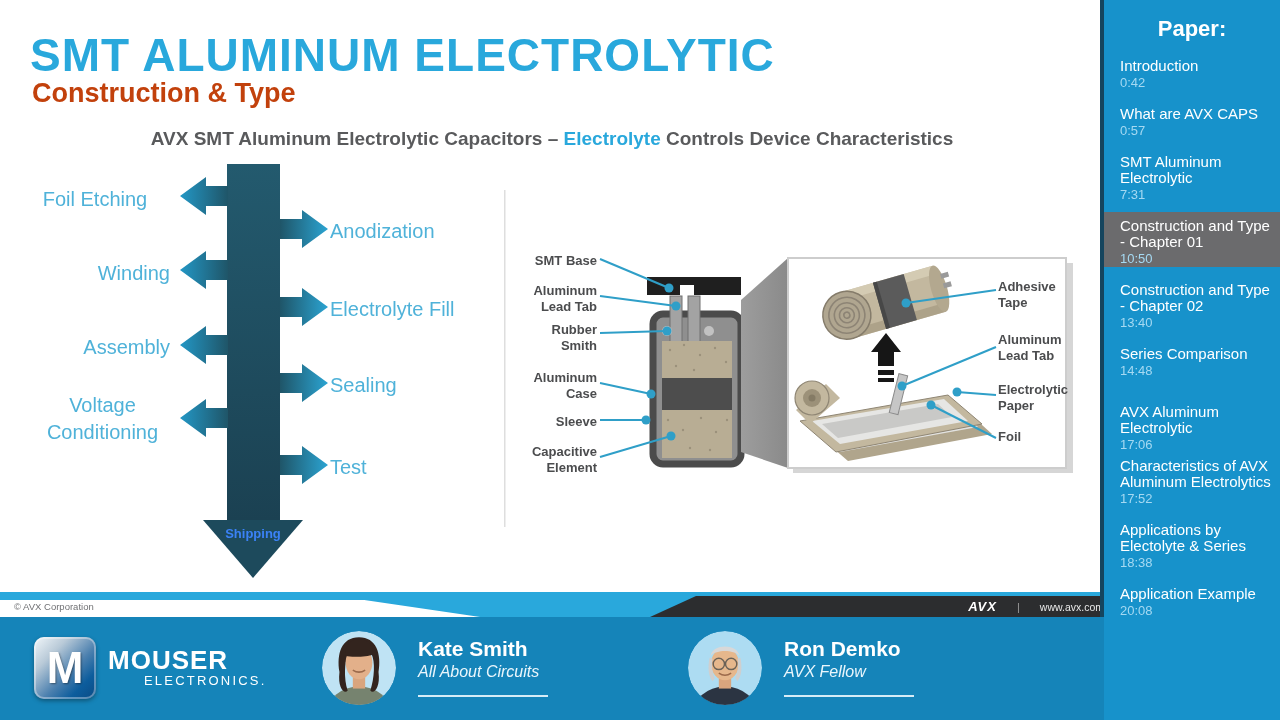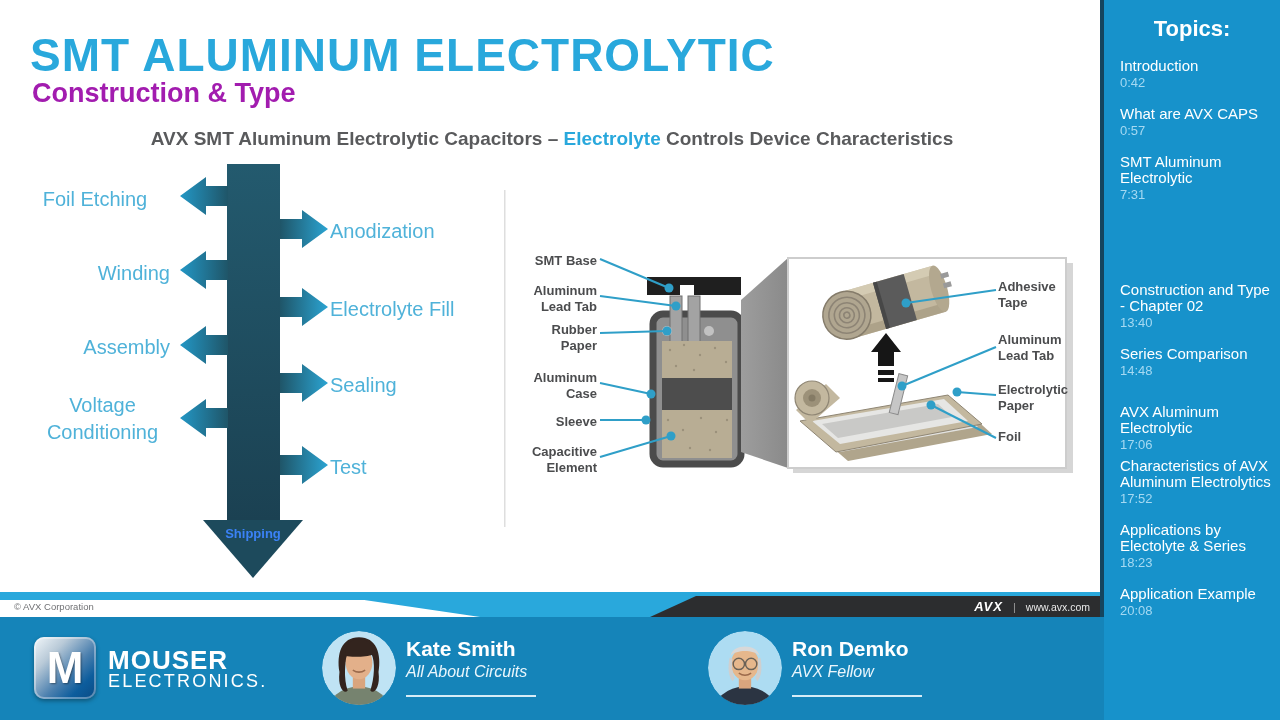--- a/index.html
+++ b/index.html
@@ -4,42 +4,42 @@
 <style>
   * { margin:0; padding:0; box-sizing:border-box; }
   html,body { width:1280px; height:720px; overflow:hidden; }
   body { font-family:"Liberation Sans", sans-serif; background:#fff; }
   .stage { position:relative; width:1280px; height:720px; background:#fff; }
 
   
   .slide { position:absolute; left:0; top:0; width:1104px; height:617px; background:#fff; overflow:hidden; }
   .slide-title { position:absolute; left:30px; top:28px; font-size:46px; font-weight:bold; letter-spacing:1px;
                  color:var(--accent,#29a8dc); }
-  .slide-subtitle { position:absolute; left:32px; top:78px; font-size:27px; font-weight:bold; color:#a21caf; }
+  .slide-subtitle { position:absolute; left:32px; top:78px; font-size:27px; font-weight:bold; color:#c2410c; }
   .headline { position:absolute; left:0; top:128px; width:1104px; text-align:center; font-size:19px; font-weight:bold; color:#595a5c; }
   .headline .hl { color:var(--accent,#29a8dc); }
 
   .art { position:absolute; left:0; top:0; width:1104px; height:617px; pointer-events:none; }
 
   .flow-label { position:absolute; font-size:20px; color:var(--label-blue,#4fb2d9); white-space:pre-line; line-height:27px; }
   .flow-label.right-al { text-align:right; }
   .flow-label.center-al { text-align:center; }
   .shipping-label { position:absolute; left:203px; top:526px; width:100px; text-align:center;
                     font-size:13px; font-weight:bold; color:#3b82f6; }
 
   .diag-label { position:absolute; font-size:13px; font-weight:bold; color:#4b4c4e; line-height:16px; white-space:pre-line; }
   .diag-label.right-al { text-align:right; }
 
   
   .swoosh { position:absolute; left:0; top:592px; width:1104px; height:25px; background:var(--accent,#29a8dc);
             clip-path:polygon(0% 0%,100% 0%,100% 20%,62.5% 32%,59% 100%,43.5% 100%,33% 32%,0% 32%); }
   .copyright { position:absolute; left:14px; top:601px; font-size:9.5px; color:#707174; }
   .brand-bar { position:absolute; left:650px; top:596px; width:454px; height:21px; background:#2c2d2f;
                clip-path:polygon(46px 0%,100% 0%,100% 100%,0% 100%);
-               display:flex; align-items:center; justify-content:flex-end; gap:10px; padding-right:14px; }
+               display:flex; align-items:center; justify-content:flex-end; gap:20px; }
   .avx-logo { color:#fff; font-size:13px; font-weight:bold; font-style:italic; letter-spacing:1px; }
   .brand-divider { color:#9a9a9a; font-size:11px; }
   .brand-url { color:#e8e8e8; font-size:10.5px; }
 
   
   .sidebar-shadow { position:absolute; left:1100px; top:0; width:8px; height:617px; background:#15455e; }
   .sidebar { position:absolute; left:1104px; top:0; width:176px; height:720px; background:var(--sidebar-blue,#1792cb); }
   .topics-title { position:absolute; left:0; top:16px; width:100%; text-align:center; font-size:22px; font-weight:bold; color:#fff; }
   .topic { position:absolute; left:16px; right:6px; color:#fff; }
   .topic .t-label { font-size:15px; line-height:16px; }
@@ -48,24 +48,24 @@
 
   
   .footer { position:absolute; left:0; top:617px; width:1104px; height:103px; background:var(--footer-blue,#1584b9); }
   .mouser { position:absolute; left:34px; top:20px; display:flex; align-items:center; gap:12px; }
   .m-mark { width:62px; height:62px; border-radius:10px;
             background:linear-gradient(135deg,#f2f7fa 0%,#b9cad8 28%,#4a7fae 58%,#0d5d9d 78%,#0a4a84 100%);
             display:flex; align-items:center; justify-content:center;
             box-shadow:inset 0 0 0 2px rgba(255,255,255,.35), 0 2px 4px rgba(0,0,0,.35); }
   .m-mark span { color:#fff; font-size:44px; font-weight:bold; text-shadow:1px 1px 2px rgba(0,0,0,.4); }
   .m-name { color:#fff; font-size:26px; font-weight:bold; letter-spacing:1px; line-height:26px; }
-  .m-sub { color:#fff; font-size:18px; letter-spacing:2.2px; line-height:16px; }
-  .presenter { position:absolute; top:14px; display:flex; gap:10px; }
+  .m-sub { color:#fff; font-size:13px; letter-spacing:2.2px; line-height:16px;margin-left:36px; }
+  .presenter { position:absolute; top:14px; display:flex; gap:22px; }
   .presenter.p0 { left:322px; }
-  .presenter.p1 { left:708px; }
+  .presenter.p1 { left:688px; }
   .avatar { width:74px; height:74px; border-radius:50%; overflow:hidden; flex:0 0 auto; }
   .p-name { color:#fff; font-size:21px; font-weight:bold; line-height:24px; margin-top:6px; }
   .p-role { color:#eaf6fc; font-size:16px; font-style:italic; line-height:22px; }
   .p-line { width:130px; height:2px; background:#d6ecf7; margin-top:12px; }
 </style>
 </head>
 <body>
 
 <div class="stage">
 
@@ -218,21 +218,21 @@
     <div class="flow-label" style="left:330px; top:218px;">Anodization</div>
     <div class="flow-label" style="left:330px; top:296px;">Electrolyte Fill</div>
     <div class="flow-label" style="left:330px; top:372px;">Sealing</div>
     <div class="flow-label" style="left:330px; top:454px;">Test</div>
     <div class="shipping-label">Shipping</div>
 
     <div class="diag-label right-al" style="left:480px; top:253px; width:117px;">SMT Base</div>
     <div class="diag-label right-al" style="left:480px; top:283px; width:117px;">Aluminum
 Lead Tab</div>
     <div class="diag-label right-al" style="left:480px; top:322px; width:117px;">Rubber
-Paper</div>
+Smith</div>
     <div class="diag-label right-al" style="left:480px; top:370px; width:117px;">Aluminum
 Case</div>
     <div class="diag-label right-al" style="left:480px; top:414px; width:117px;">Sleeve</div>
     <div class="diag-label right-al" style="left:480px; top:444px; width:117px;">Capacitive
 Element</div>
     <div class="diag-label" style="left:998px; top:279px; width:74px;">Adhesive
 Tape</div>
     <div class="diag-label" style="left:998px; top:332px; width:74px;">Aluminum
 Lead Tab</div>
     <div class="diag-label" style="left:998px; top:382px; width:74px;">Electrolytic
@@ -243,53 +243,57 @@
     <div class="copyright">© AVX Corporation</div>
     <div class="brand-bar">
       <span class="avx-logo">AVX</span>
       <span class="brand-divider">|</span>
       <span class="brand-url">www.avx.com</span>
     </div>
   </div>
 
   <div class="sidebar-shadow"></div>
   <aside class="sidebar">
-    <div class="topics-title">Topics:</div>
+    <div class="topics-title">Paper:</div>
 
     <div class="topic" style="top:58px;">
       <div class="t-label">Introduction</div>
       <div class="t-time">0:42</div>
     </div>
     <div class="topic" style="top:106px;">
       <div class="t-label">What are AVX CAPS</div>
       <div class="t-time">0:57</div>
     </div>
     <div class="topic" style="top:154px;">
       <div class="t-label">SMT Aluminum Electrolytic</div>
       <div class="t-time">7:31</div>
     </div>
+    <div class="topic active">
+      <div class="t-label">Construction and Type - Chapter 01</div>
+      <div class="t-time">10:50</div>
+    </div>
     <div class="topic" style="top:282px;">
       <div class="t-label">Construction and Type - Chapter 02</div>
       <div class="t-time">13:40</div>
     </div>
     <div class="topic" style="top:346px;">
       <div class="t-label">Series Comparison</div>
       <div class="t-time">14:48</div>
     </div>
     <div class="topic" style="top:404px;">
       <div class="t-label">AVX Aluminum Electrolytic</div>
       <div class="t-time">17:06</div>
     </div>
     <div class="topic" style="top:458px;">
       <div class="t-label">Characteristics of AVX Aluminum Electrolytics</div>
       <div class="t-time">17:52</div>
     </div>
     <div class="topic" style="top:522px;">
       <div class="t-label">Applications by Electolyte &amp; Series</div>
-      <div class="t-time">18:23</div>
+      <div class="t-time">18:38</div>
     </div>
     <div class="topic" style="top:586px;">
       <div class="t-label">Application Example</div>
       <div class="t-time">20:08</div>
     </div>
   </aside>
 
   <footer class="footer">
     <div class="mouser">
       <div class="m-mark">

